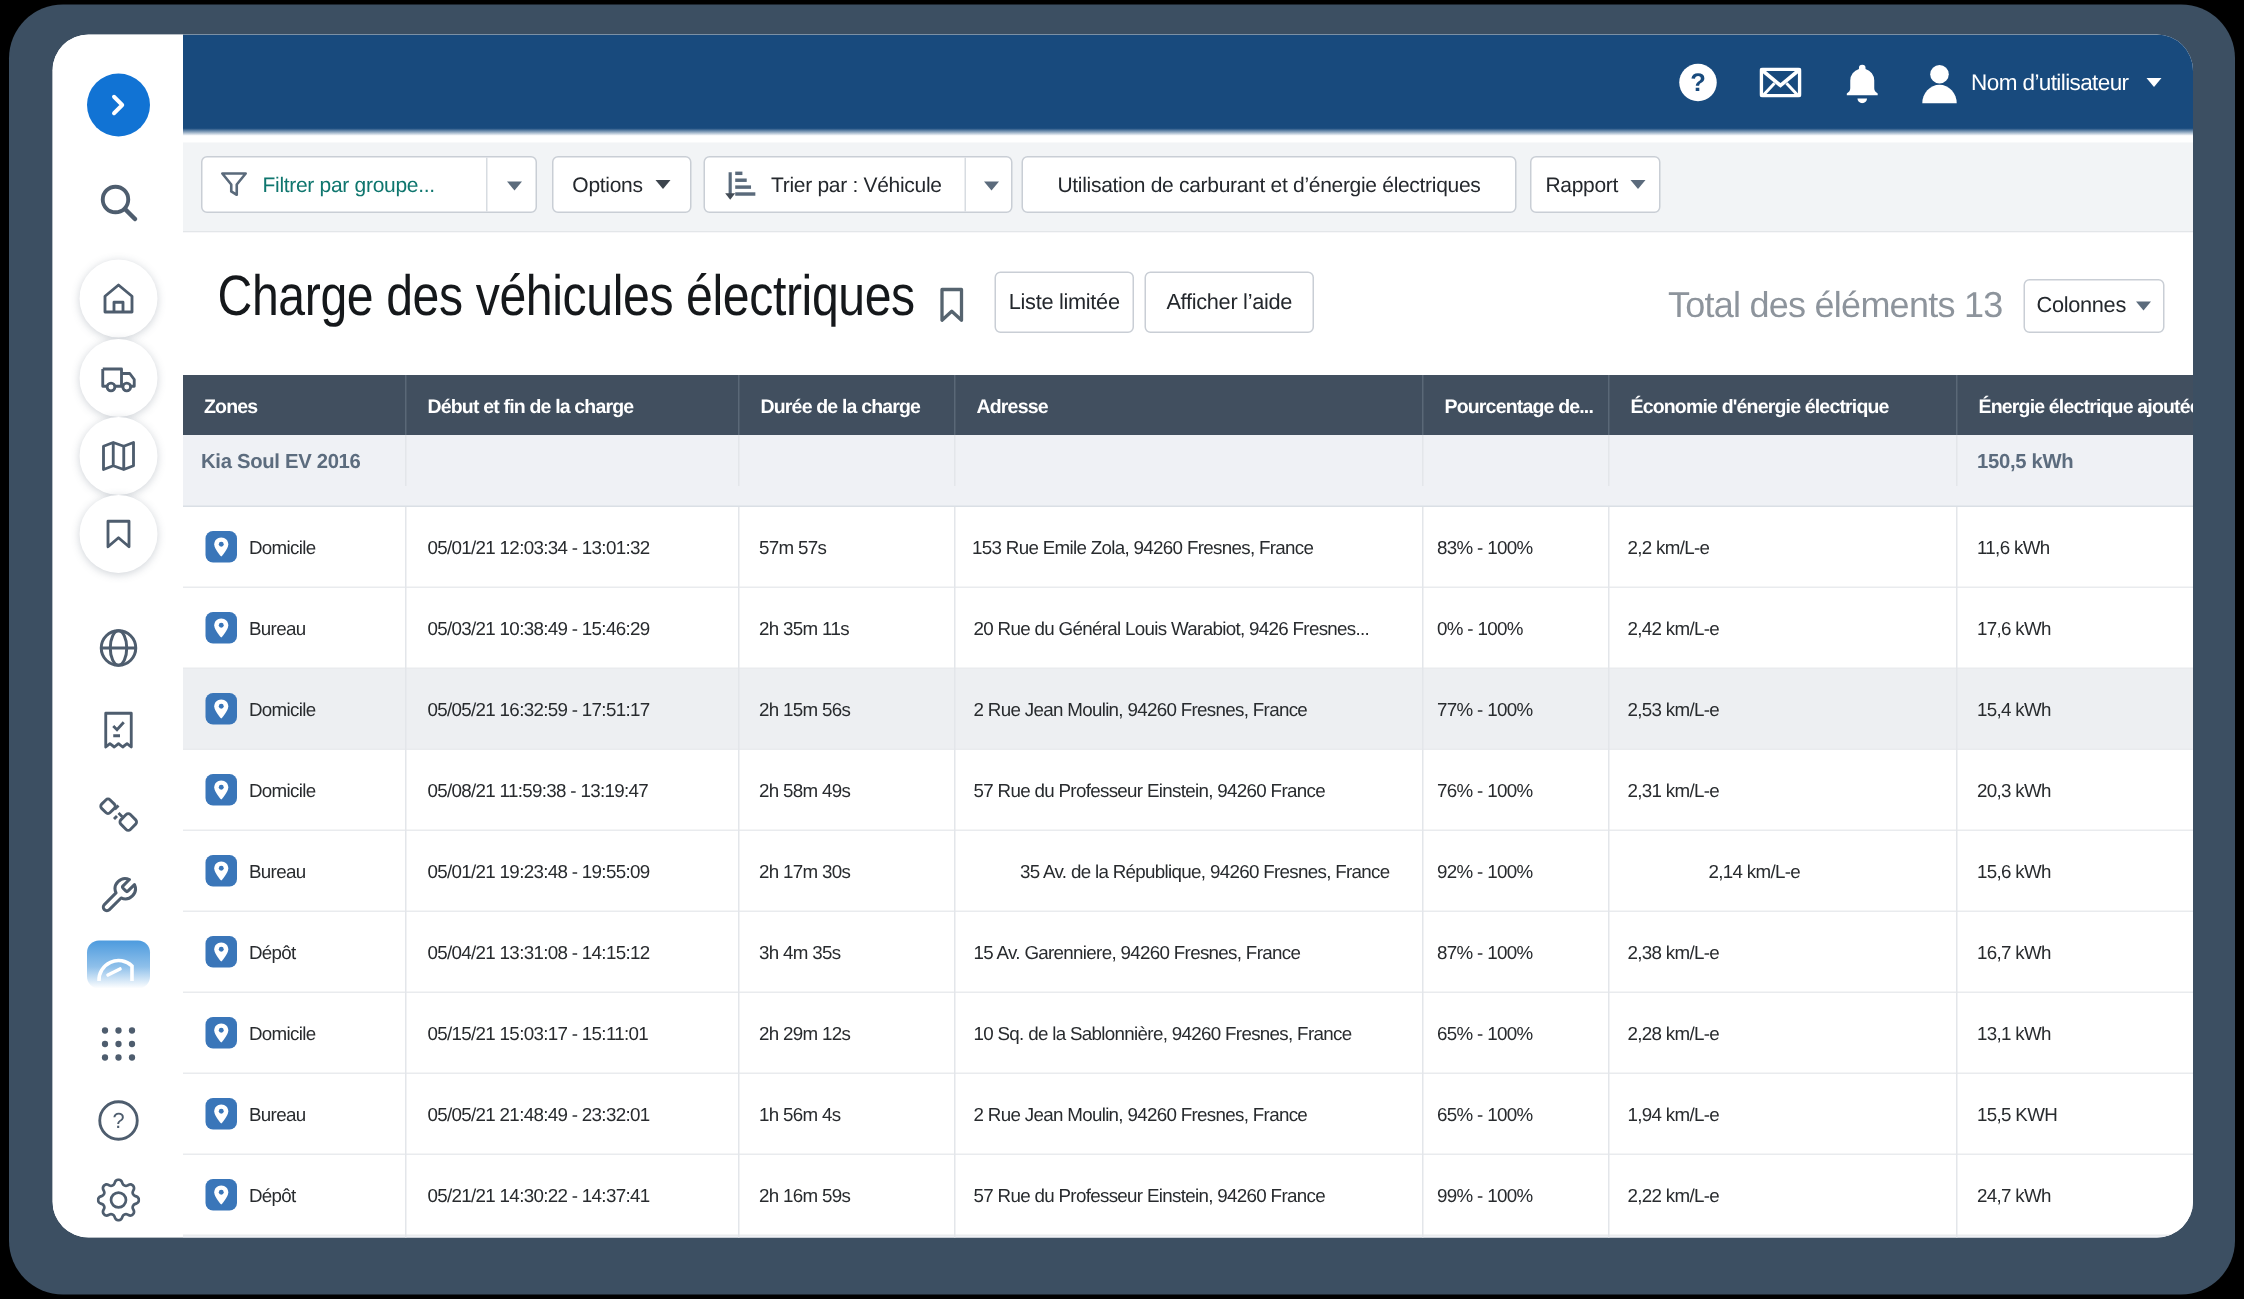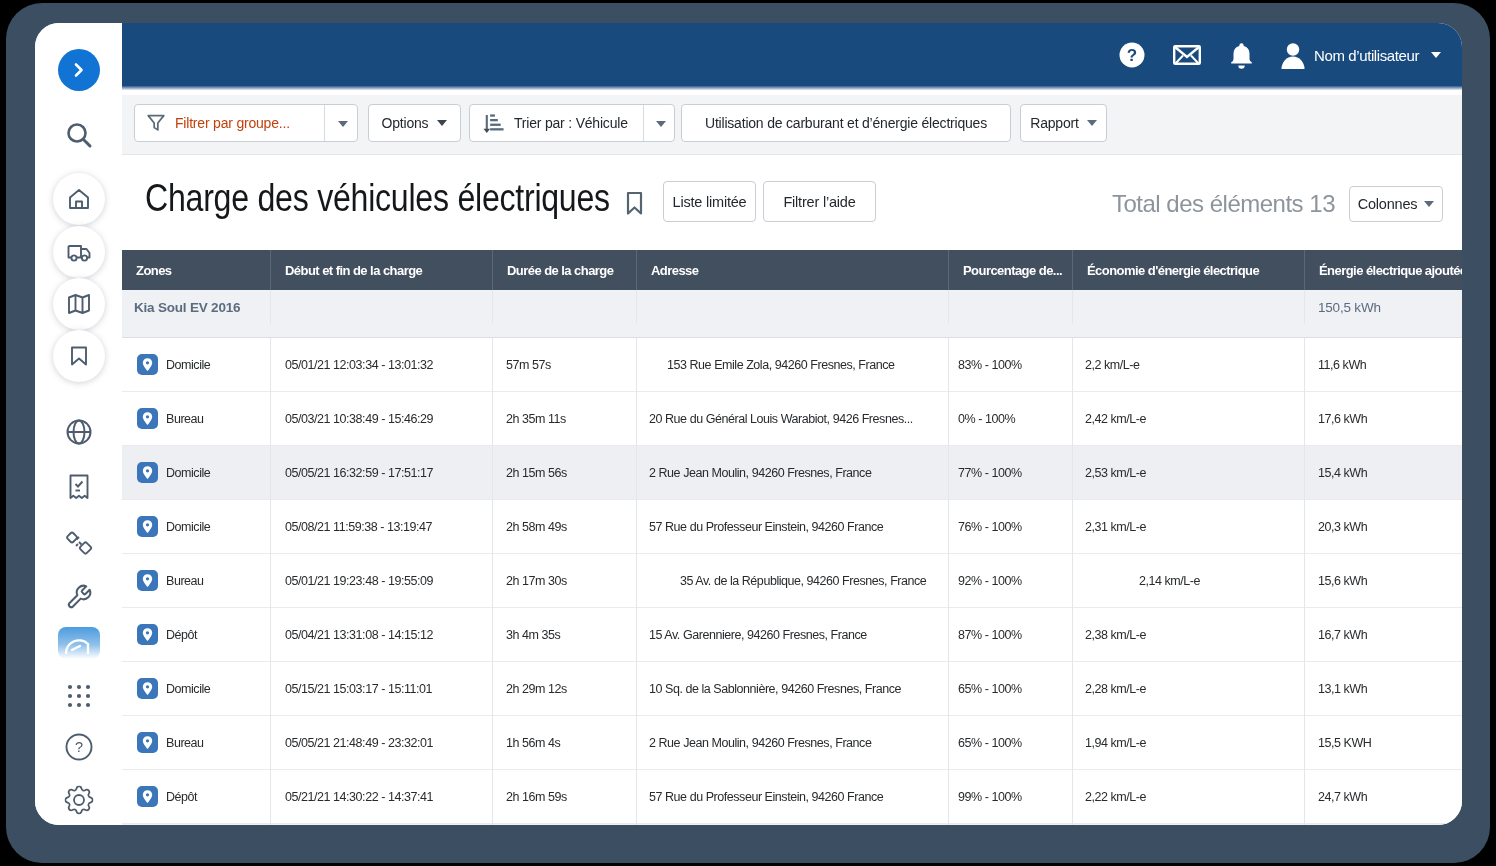--- a/index.html
+++ b/index.html
@@ -26,21 +26,21 @@
 .title { position:absolute; left:23px; top:22px; font-size:38px; color:#15181b; letter-spacing:-0.3px; font-weight:400; transform:scaleX(0.845); transform-origin:0 0; white-space:nowrap; }
 .wbtn { position:absolute; height:40px; background:#fff; border:1px solid #C9CED5; border-radius:4px; display:flex; align-items:center; justify-content:center; font-size:14.5px; color:#24282d; letter-spacing:-0.2px; }
 .total { position:absolute; font-size:24px; color:#8D949C; letter-spacing:-0.5px; }
 
 .table { position:absolute; left:87px; top:227px; width:1340px; }
 .thead { position:relative; height:40px; background:#414F5F; }
 .thead .th { position:absolute; top:0; height:40px; display:flex; align-items:center; padding-left:14px; color:#fff; font-weight:bold; font-size:13px; letter-spacing:-0.55px; white-space:nowrap; }
 .thead .th + .th { border-left:1px solid #5A6877; }
 .grouprow { position:relative; height:48px; background:#EFF1F5; border-bottom:1px solid #DADFE5; }
 .grouprow .g1 { position:absolute; left:12px; top:0; height:34px; display:flex; align-items:center; font-weight:bold; font-size:13.5px; color:#5C6C7E; letter-spacing:-0.2px; }
-.grouprow .g2 { position:absolute; left:1196px; top:0; height:34px; display:flex; align-items:center; font-weight:normal; font-size:13.5px; color:#5C6C7E; letter-spacing:-0.2px; }
+.grouprow .g2 { position:absolute; left:1196px; top:0; height:34px; display:flex; align-items:center; font-weight:bold; font-size:13.5px; color:#5C6C7E; letter-spacing:-0.2px; }
 .row { position:relative; height:54px; background:#fff; border-bottom:1px solid #E9EBEE; }
 .row.hl { background:#EDEFF2; }
 .cell { position:absolute; top:0; height:53px; display:flex; align-items:center; font-size:12.5px; color:#282b2e; letter-spacing:-0.45px; white-space:nowrap; }
 .cdiv { position:absolute; top:0; width:1px; height:54px; background:#E3E6EA; }
 .zicon { width:21px; height:21px; border-radius:5px; background:#3A76B9; margin-right:8px; flex:none; display:flex; align-items:center; justify-content:center; }
 </style>
 </head>
 <body>
 <div class="frame"></div>
 <div class="window">
@@ -66,21 +66,21 @@
       <span class="uname">Nom d’utilisateur</span>
       <span class="caret" style="border-top-color:#fff; margin-left:12px; margin-right:21px;"></span>
     </div>
   </div>
 
   <div class="toolbar">
     <div class="tbtn" style="left:12px; width:224px;">
       <svg width="22" height="22" viewBox="0 0 24 24" style="margin-left:10px">
           <path d="M3.5 4 L20.5 4 L14 12 L14 19.5 L10 17 L10 12 Z" fill="none" stroke="#5A6A7B" stroke-width="1.9" stroke-linejoin="round"></path>
         </svg>
-      <span style="color:#c2410c; margin-left:8px;">Filtrer par groupe...</span>
+      <span style="color:#0f766e; margin-left:8px;">Filtrer par groupe...</span>
       <div class="vsep" style="position:absolute; left:189px;"></div>
       <span class="caret" style="position:absolute; left:203px; top:16px;"></span>
     </div>
     <div class="tbtn" style="left:246px; width:93px; justify-content:center;">Options<span class="caret dk" style="margin-left:9px"></span></div>
     <div class="tbtn" style="left:347px; width:206px;">
       <svg width="23" height="23" viewBox="0 0 24 24" style="margin-left:12px">
         <path d="M5 3 L5 19" stroke="#5A6A7B" stroke-width="2.2" fill="none"></path>
         <path d="M1.5 17.5 L5 22 L8.5 17.5 Z" fill="#434c56"></path>
         <rect x="8.5" y="2.5" width="5" height="2.4" fill="#5A6A7B"></rect>
         <rect x="8.5" y="7.3" width="8" height="2.4" fill="#5A6A7B"></rect>
@@ -94,21 +94,21 @@
     <div class="tbtn" style="left:559px; width:330px; justify-content:center;">Utilisation de carburant et d’énergie électriques</div>
     <div class="tbtn" style="left:898px; width:87px; justify-content:center;">Rapport<span class="caret" style="margin-left:8px"></span></div>
   </div>
 
   <div class="titlebar">
     <div class="title">Charge des véhicules électriques</div>
     <svg style="position:absolute; left:504px; top:36px;" width="17" height="25" viewBox="0 0 17 25">
         <path d="M2 2 L15 2 L15 22.5 L8.5 16.5 L2 22.5 Z" fill="none" stroke="#56646F" stroke-width="2.2" stroke-linejoin="round"></path>
       </svg>
     <div class="wbtn" style="left:541px; top:26px; width:93px; height:41px;">Liste limitée</div>
-    <div class="wbtn" style="left:641px; top:26px; width:113px; height:41px;">Filtrer l’aide</div>
+    <div class="wbtn" style="left:641px; top:26px; width:113px; height:41px;">Afficher l’aide</div>
     <div class="total" style="left:990px; top:35px;">Total des éléments 13</div>
     <div class="wbtn" style="left:1227px; top:31px; width:94px; height:36px;">Colonnes<span class="caret" style="margin-left:7px"></span></div>
   </div>
 
   <div class="table">
       <div class="thead">
         <div class="th" style="left:0px;width:148px">Zones</div>
         <div class="th" style="left:148px;width:222px">Début et fin de la charge</div>
         <div class="th" style="left:514px;width:312px">Adresse</div>
         <div class="th" style="left:370px;width:144px">Durée de la charge</div>
@@ -128,21 +128,21 @@
       </div>
       <div class="row">
         <div class="cell" style="left:15px"><span class="zicon">
             <svg width="15" height="15" viewBox="0 0 24 24">
               <path d="M12 2 C7.6 2 4.5 5.2 4.5 9.3 C4.5 14.5 12 22.5 12 22.5 C12 22.5 19.5 14.5 19.5 9.3 C19.5 5.2 16.4 2 12 2 Z" fill="#fff"></path>
               <circle cx="12" cy="9.3" r="2.6" fill="#3A76B9"></circle>
             </svg>
           </span>Domicile</div>
         <div class="cell" style="left:163px">05/01/21 12:03:34 - 13:01:32</div>
         <div class="cell" style="left:384px">57m 57s</div>
-        <div class="cell" style="left:545px">153 Rue Emile Zola, 94260 Fresnes, France</div>
+        <div class="cell" style="left:526px">153 Rue Emile Zola, 94260 Fresnes, France</div>
         <div class="cell" style="left:836px">83% - 100%</div>
         <div class="cell" style="left:963px">2,2 km/L-e</div>
         <div class="cell" style="left:1196px">11,6 kWh</div>
         <div class="cdiv" style="left:148px"></div>
         <div class="cdiv" style="left:370px"></div>
         <div class="cdiv" style="left:514px"></div>
         <div class="cdiv" style="left:826px"></div>
         <div class="cdiv" style="left:950px"></div>
         <div class="cdiv" style="left:1182px"></div>
       </div>

